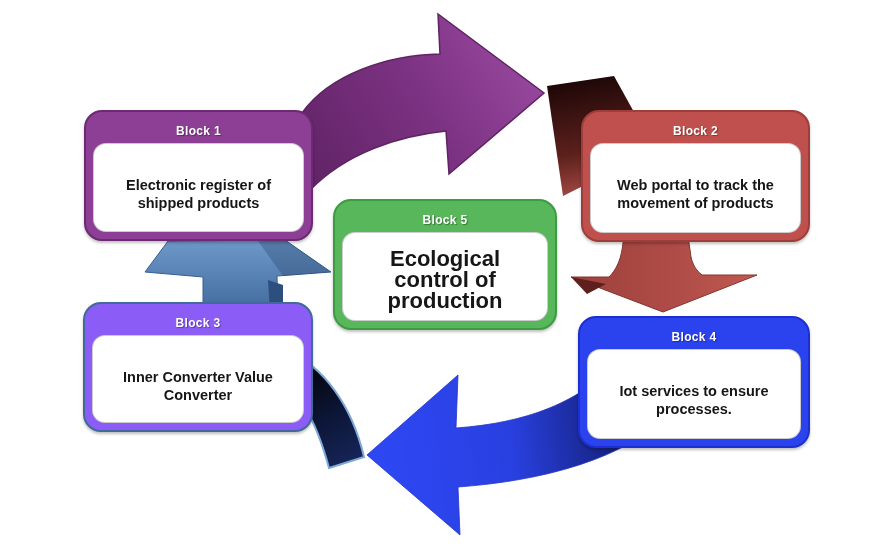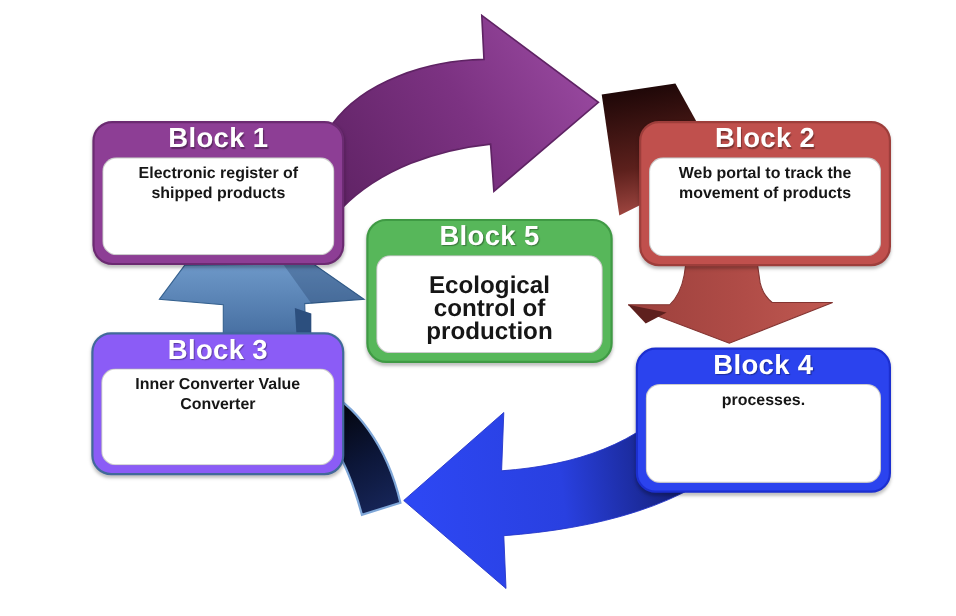--- a/index.html
+++ b/index.html
@@ -8,30 +8,30 @@
     font-family:"Liberation Sans","DejaVu Sans",sans-serif; overflow:hidden;
   }
   svg.arrows { position:absolute; left:0; top:0; width:869px; height:560px; }
 
   .block {
     position:absolute; border-radius:18px; border:2.5px solid #555;
     box-shadow:0 2px 3px rgba(0,0,0,0.25);
   }
   .block .title {
     display:block; text-align:center; color:#ffffff; font-weight:bold;
-    font-size:25px; padding-top:0; letter-spacing:0.3px;
+    font-size:12px; padding-top:12px; letter-spacing:0.3px;
     text-shadow:1px 1px 1px rgba(0,0,0,0.35);
   }
   .block .panel {
     position:absolute; left:7px; right:7px; top:31px; bottom:7px;
     background:#ffffff; border-radius:13px;
     border:1px solid rgba(110,110,110,0.35);
     box-shadow:inset 0 0 0 2px #ffffff;
     text-align:center; font-weight:bold; color:#161616;
-    font-size:14.5px; line-height:18px; padding-top:5px; box-sizing:border-box;
+    font-size:14.5px; line-height:18px; padding-top:32px; box-sizing:border-box;
   }
   .panel .line { display:block; }
   .b1 { left:84px;  top:110px; width:225px; height:127px; }
   .b2 { left:581px; top:110px; width:225px; height:128px; }
   .b3 { left:83px;  top:302px; width:226px; height:126px; }
   .b4 { left:578px; top:300px; width:228px; height:128px; }
   .b5 { left:333px; top:199px; width:220px; height:127px; }
   .b5 .panel { font-size:22px; line-height:21px; padding-top:15px; }
 </style>
 </head>
@@ -108,20 +108,21 @@
     <span class="title">Block 3</span>
     <div class="panel">
       <span class="line">Inner Converter Value</span>
       <span class="line">Converter</span>
     </div>
   </div>
 
   <div class="block b4" style="background-color: rgb(43, 67, 238); border-color: rgb(28, 47, 208); margin-top: 16px;">
     <span class="title">Block 4</span>
     <div class="panel">
+      <span class="line">Iot services to ensure</span>
       <span class="line">processes.</span>
     </div>
   </div>
 
   <div class="block b5" style="background-color: rgb(87, 183, 90); border-color: rgb(63, 154, 68);">
     <span class="title">Block 5</span>
     <div class="panel">
       <span class="line">Ecological</span>
       <span class="line">control of</span>
       <span class="line">production</span>

